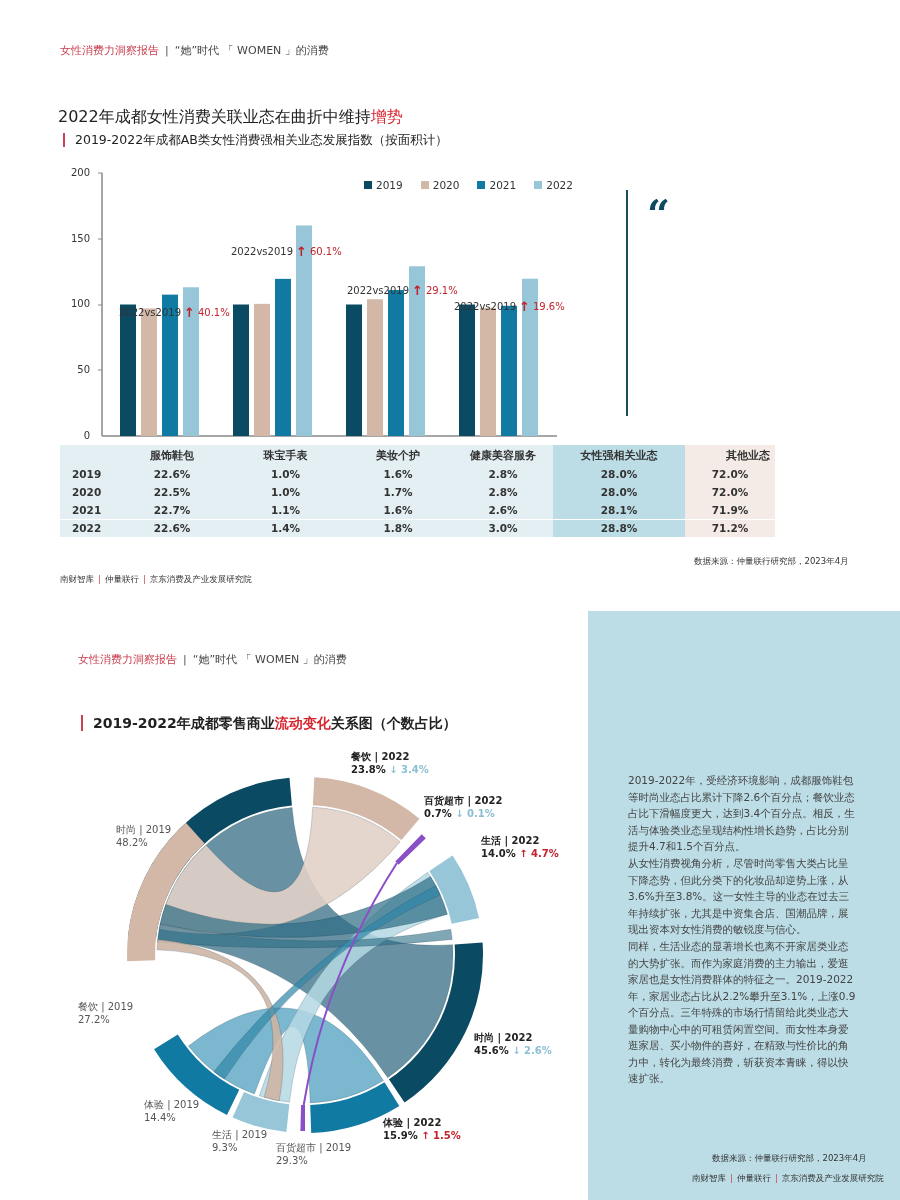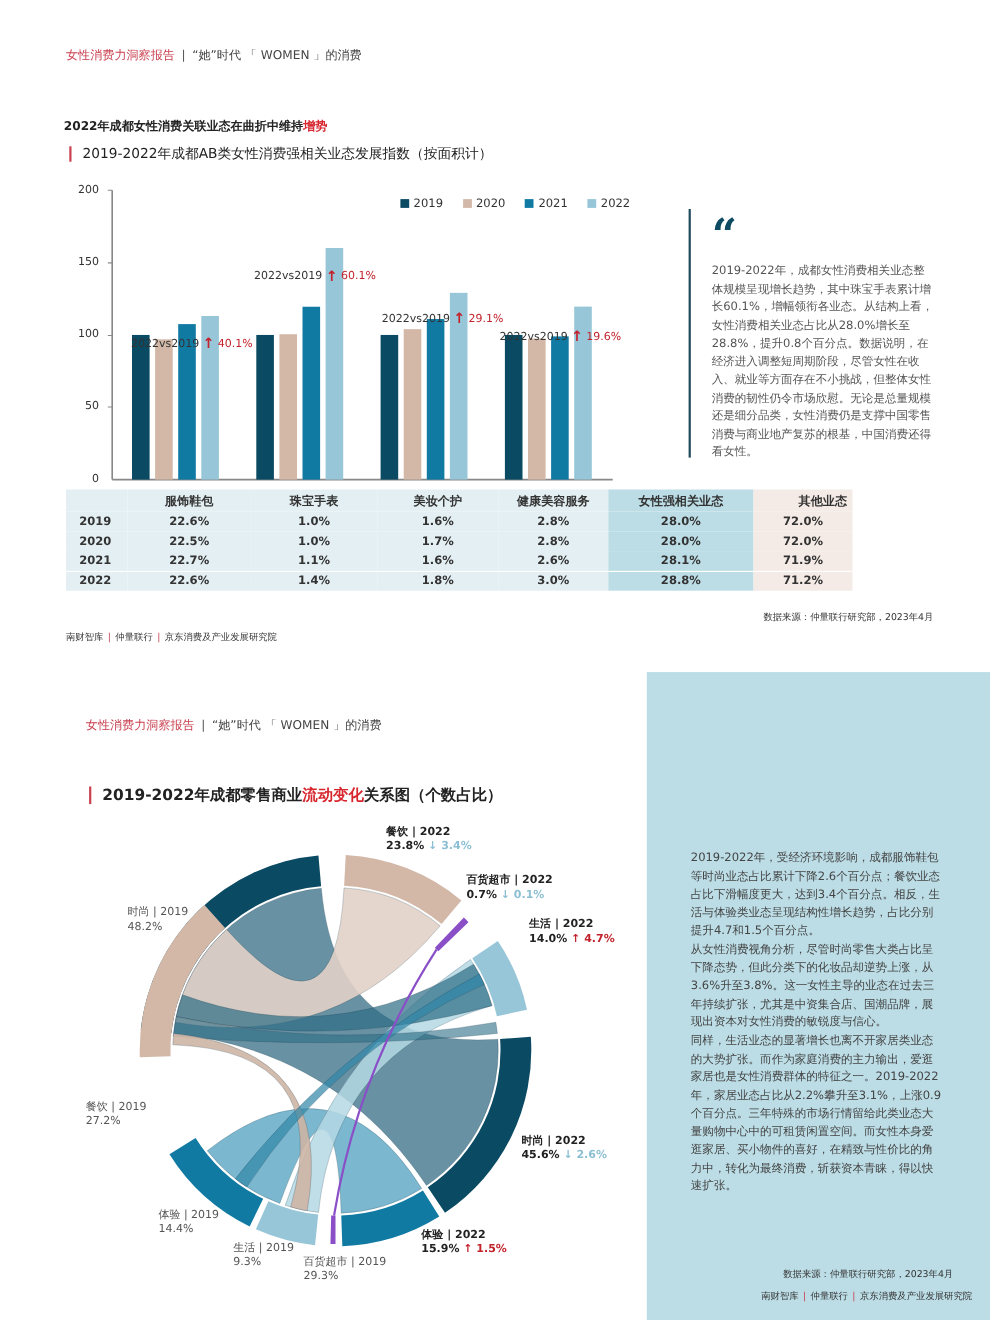--- a/index.html
+++ b/index.html
@@ -5,21 +5,21 @@
   * { box-sizing: border-box; margin: 0; padding: 0; }
   html, body { width: 900px; height: 1200px; background: #ffffff; overflow: hidden; }
   body { position: relative; font-family: "DejaVu Sans", "Liberation Sans", sans-serif; color: #333; }
 
   .abs { position: absolute; }
 
   .report-header { font-size: 11px; color: #444; white-space: nowrap; }
   .report-header .brand { color: #c9404f; }
   .report-header .sep { color: #555; margin: 0 6px; }
 
-  .title-main { font-size: 11px; font-weight: bold; color: #222; white-space: nowrap; }
+  .title-main { font-size: 16px; font-weight: normal; color: #222; white-space: nowrap; }
   .title-main .hl { color: #d7262e; }
   .subtitle { font-size: 12.5px; color: #222; white-space: nowrap; padding-left: 10px; border-left: 2px solid #c9404f; line-height: 14px; }
 
   .axis-label { font-size: 10px; color: #333; text-align: right; width: 24px; }
 
   .legend { display: flex; gap: 18px; font-size: 10.5px; color: #333; }
   .legend-item { display: flex; align-items: center; gap: 4px; }
   .legend-swatch { width: 8px; height: 8px; display: inline-block; }
 
   .annot { font-size: 10px; color: #333; white-space: nowrap; display: flex; align-items: center; gap: 3px; margin-top: 39px; }
@@ -137,21 +137,20 @@
     <span class="pct">29.1%</span>
 </div>
 <div class="abs annot" style="left:454px; top:262px;">
   <span>2022vs2019</span>
     <span class="up">↑</span>
     <span class="pct">19.6%</span>
 </div>
 
 <div class="abs quote-panel" style="left:626px; top:190px; width:230px; height:226px; padding-left:19px;">
   <div class="quote-mark" style="margin-top:4px;">“</div>
-  <div class="quote-text" style="margin-top:4px; width:204px;">2019-2022年，成都女性消费相关业态整体规模呈现增长趋势，其中珠宝手表累计增长60.1%，增幅领衔各业态。从结构上看，女性消费相关业态占比从28.0%增长至28.8%，提升0.8个百分点。数据说明，在经济进入调整短周期阶段，尽管女性在收入、就业等方面存在不小挑战，但整体女性消费的韧性仍令市场欣慰。无论是总量规模还是细分品类，女性消费仍是支撑中国零售消费与商业地产复苏的根基，中国消费还得看女性。</div>
 </div>
 
 <div class="abs" style="left:60px; top:445px;">
   <table class="data-table">
     <thead>
       <tr>
         <th class="c-light" style="width:56px;"></th>
         <th class="c-light" style="width:112px;">服饰鞋包</th>
         <th class="c-light" style="width:115px;">珠宝手表</th>
         <th class="c-light" style="width:110px;">美妆个护</th>

